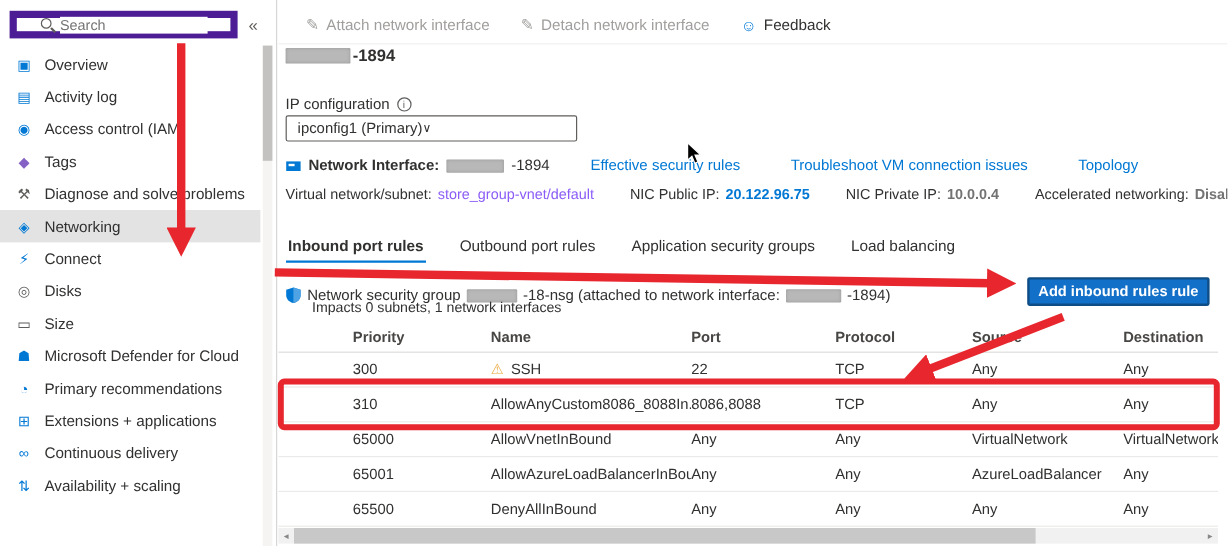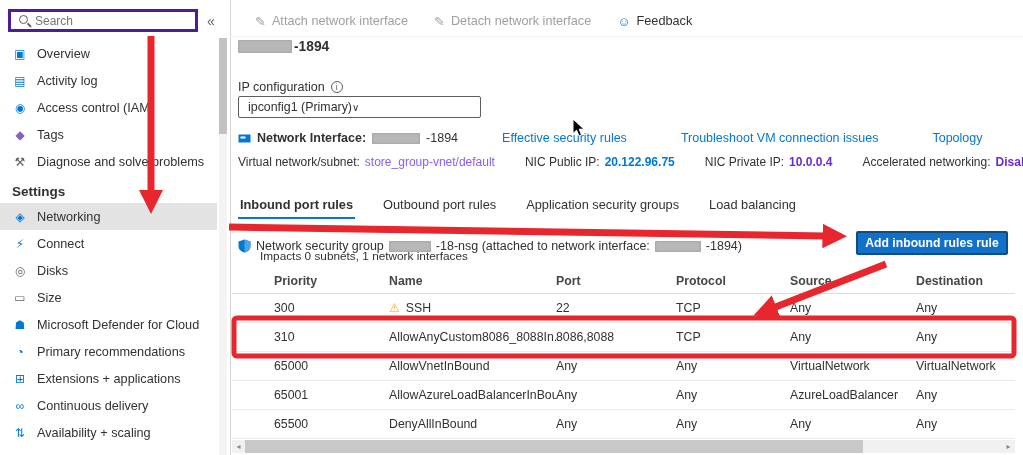--- a/index.html
+++ b/index.html
@@ -2,21 +2,21 @@
 <html><head>
 <meta charset="utf-8">
 <style>
 *{margin:0;padding:0;box-sizing:border-box}
 body{font-family:"Liberation Sans","DejaVu Sans",sans-serif;background:#fff}
 .screen{position:relative;width:1023px;height:455px;background:#fff;overflow:hidden;font-size:12.5px;color:#323130}
 
 
 .sidebar{position:absolute;left:0;top:0;width:231px;height:455px;border-right:1px solid #d8d6d4;background:#fff}
 .search-row{position:absolute;left:8px;top:9px;display:flex;align-items:center}
-.search-box{display:flex;align-items:center;width:190px;height:23px;border:3px solid #4c1d95;background:#fff;padding:0 7px;gap:4px}
+.search-box{display:flex;align-items:center;width:190px;height:23px;border:6px solid #4c1d95;background:#fff;padding:0 19px;gap:4px}
 .search-box input{border:none;outline:none;flex:1;font:inherit;font-size:12px;color:#323130;min-width:0}
 .search-glyph{position:relative;width:13px;height:13px;display:inline-block;flex:none}
 .search-glyph::before{content:"";position:absolute;left:1px;top:1px;width:7px;height:7px;border:1.5px solid #605e5c;border-radius:50%}
 .search-glyph::after{content:"";position:absolute;left:9px;top:9.5px;width:4.5px;height:1.6px;background:#605e5c;transform:rotate(45deg)}
 .collapse{margin-left:9px;color:#605e5c;font-size:14px;cursor:pointer}
 .menu{position:absolute;left:0;top:40px;right:13px}
 .side-item{display:flex;align-items:center;height:27px;padding-left:12px;gap:9px;cursor:pointer}
 .side-item.selected{background:#e3e3e3}
 .s-icon{width:16px;text-align:center;font-size:12px;flex:none}
 .s-label{font-size:12.7px;color:#323130;white-space:nowrap}
@@ -42,41 +42,41 @@
 .ip-label{position:absolute;left:238px;top:80px;display:flex;gap:6px;align-items:center;font-size:12.5px}
 .info{width:12px;height:12px;border:1px solid #605e5c;border-radius:50%;font-size:8.5px;line-height:10px;text-align:center;color:#605e5c}
 .info::after{content:"i"}
 .dropdown{position:absolute;left:238px;top:96px;width:243px;height:22px;border:1px solid #605e5c;border-radius:2px;display:flex;align-items:center;padding:0 9px;font-size:12.4px;background:#fff;cursor:pointer}
 .chev{font-size:10px;color:#323130}
 .chev::after{content:"\2228"}
 
 
 .ni-row{position:absolute;left:238px;top:131px;display:flex;align-items:center;gap:6px;font-size:12.5px;white-space:nowrap}
 .ni-label{font-weight:700}
-.ni-links{display:flex;gap:54px;margin-left:38px}
+.ni-links{display:flex;gap:42px;margin-left:28px}
 .link{color:#0078d4;cursor:pointer}
 .detail-row{position:absolute;left:238px;top:155px;display:flex;gap:30px;font-size:12px;white-space:nowrap;align-items:center}
 .dgroup{display:flex;gap:5px;align-items:flex-start}
 .val-link{color:#8b5cf6;cursor:pointer}
 .val-link-bold{color:#0078d4;font-weight:700;cursor:pointer}
-.val-bold{color:#6d28d9;font-weight:700}
+.val-bold{color:#737373;font-weight:700}
 
 
 .tabs{position:absolute;left:238px;top:192px;display:flex;gap:26px;font-size:12.8px}
 .tab{padding:5px 2px 7px;color:#323130;cursor:pointer}
 .tab.selected{font-weight:700;box-shadow:inset 0 -2px 0 #0078d4}
 
 
 .nsg-row{position:absolute;left:238px;top:239px;display:flex;align-items:center;gap:5px;font-size:12.5px;white-space:nowrap}
 .impacts{position:absolute;left:260px;top:249px;font-size:11.8px;color:#323130}
 .add-btn{position:absolute;left:856px;top:231px;width:152px;height:24px;background:#1270c8;border:2px solid #0f4d86;color:#fff;font-size:12.2px;font-weight:700;display:flex;align-items:center;justify-content:center;border-radius:2px;cursor:pointer}
 
 
 .rules-table{position:absolute;left:232px;top:268px;width:783px}
-.t-head,.t-row{display:grid;grid-template-columns:115px 167px 120px 114px 126px 1fr;padding-left:42px;align-items:center}
+.t-head,.t-row{display:grid;grid-template-columns:115px 167px 120px 114px 126px 1fr;padding-left:62px;align-items:center}
 .t-head{height:26px;border-bottom:1px solid #dedcda;color:#484644;font-weight:600;font-size:12.3px}
 .t-row{height:29px;border-bottom:1px solid #eceae8;font-size:12.3px;color:#323130;cursor:pointer}
 .cell{white-space:nowrap;overflow:hidden;text-overflow:ellipsis;padding-right:10px;display:flex;align-items:center}
 .warn{color:#e9a93d;margin-right:6px;font-size:12px}
 
 
 .hscroll{position:absolute;left:232px;top:440px;width:783px;height:13px;background:#f1f1f1;display:flex;align-items:center}
 .h-arrow{width:13px;height:13px;text-align:center;font-size:8px;line-height:13px;color:#8a8886;cursor:pointer;flex:none}
 .h-arrow.left::after{content:"\25C2"}
 .h-arrow.right::after{content:"\25B8"}
@@ -113,21 +113,20 @@
           <span class="s-label">Access control (IAM)</span>
         </div>
         <div class="side-item">
           <span class="s-icon" style="color: rgb(134, 97, 197);">◆</span>
           <span class="s-label">Tags</span>
         </div>
         <div class="side-item">
           <span class="s-icon" style="color: rgb(96, 94, 92);">⚒</span>
           <span class="s-label">Diagnose and solve problems</span>
         </div>
-        <div class="side-header">Settings</div>
         <div class="side-item selected">
           <span class="s-icon" style="color: rgb(0, 120, 212);">◈</span>
           <span class="s-label">Networking</span>
         </div>
         <div class="side-item">
           <span class="s-icon" style="color: rgb(0, 120, 212);">⚡</span>
           <span class="s-label">Connect</span>
         </div>
         <div class="side-item">
           <span class="s-icon" style="color: rgb(96, 94, 92);">◎</span>

